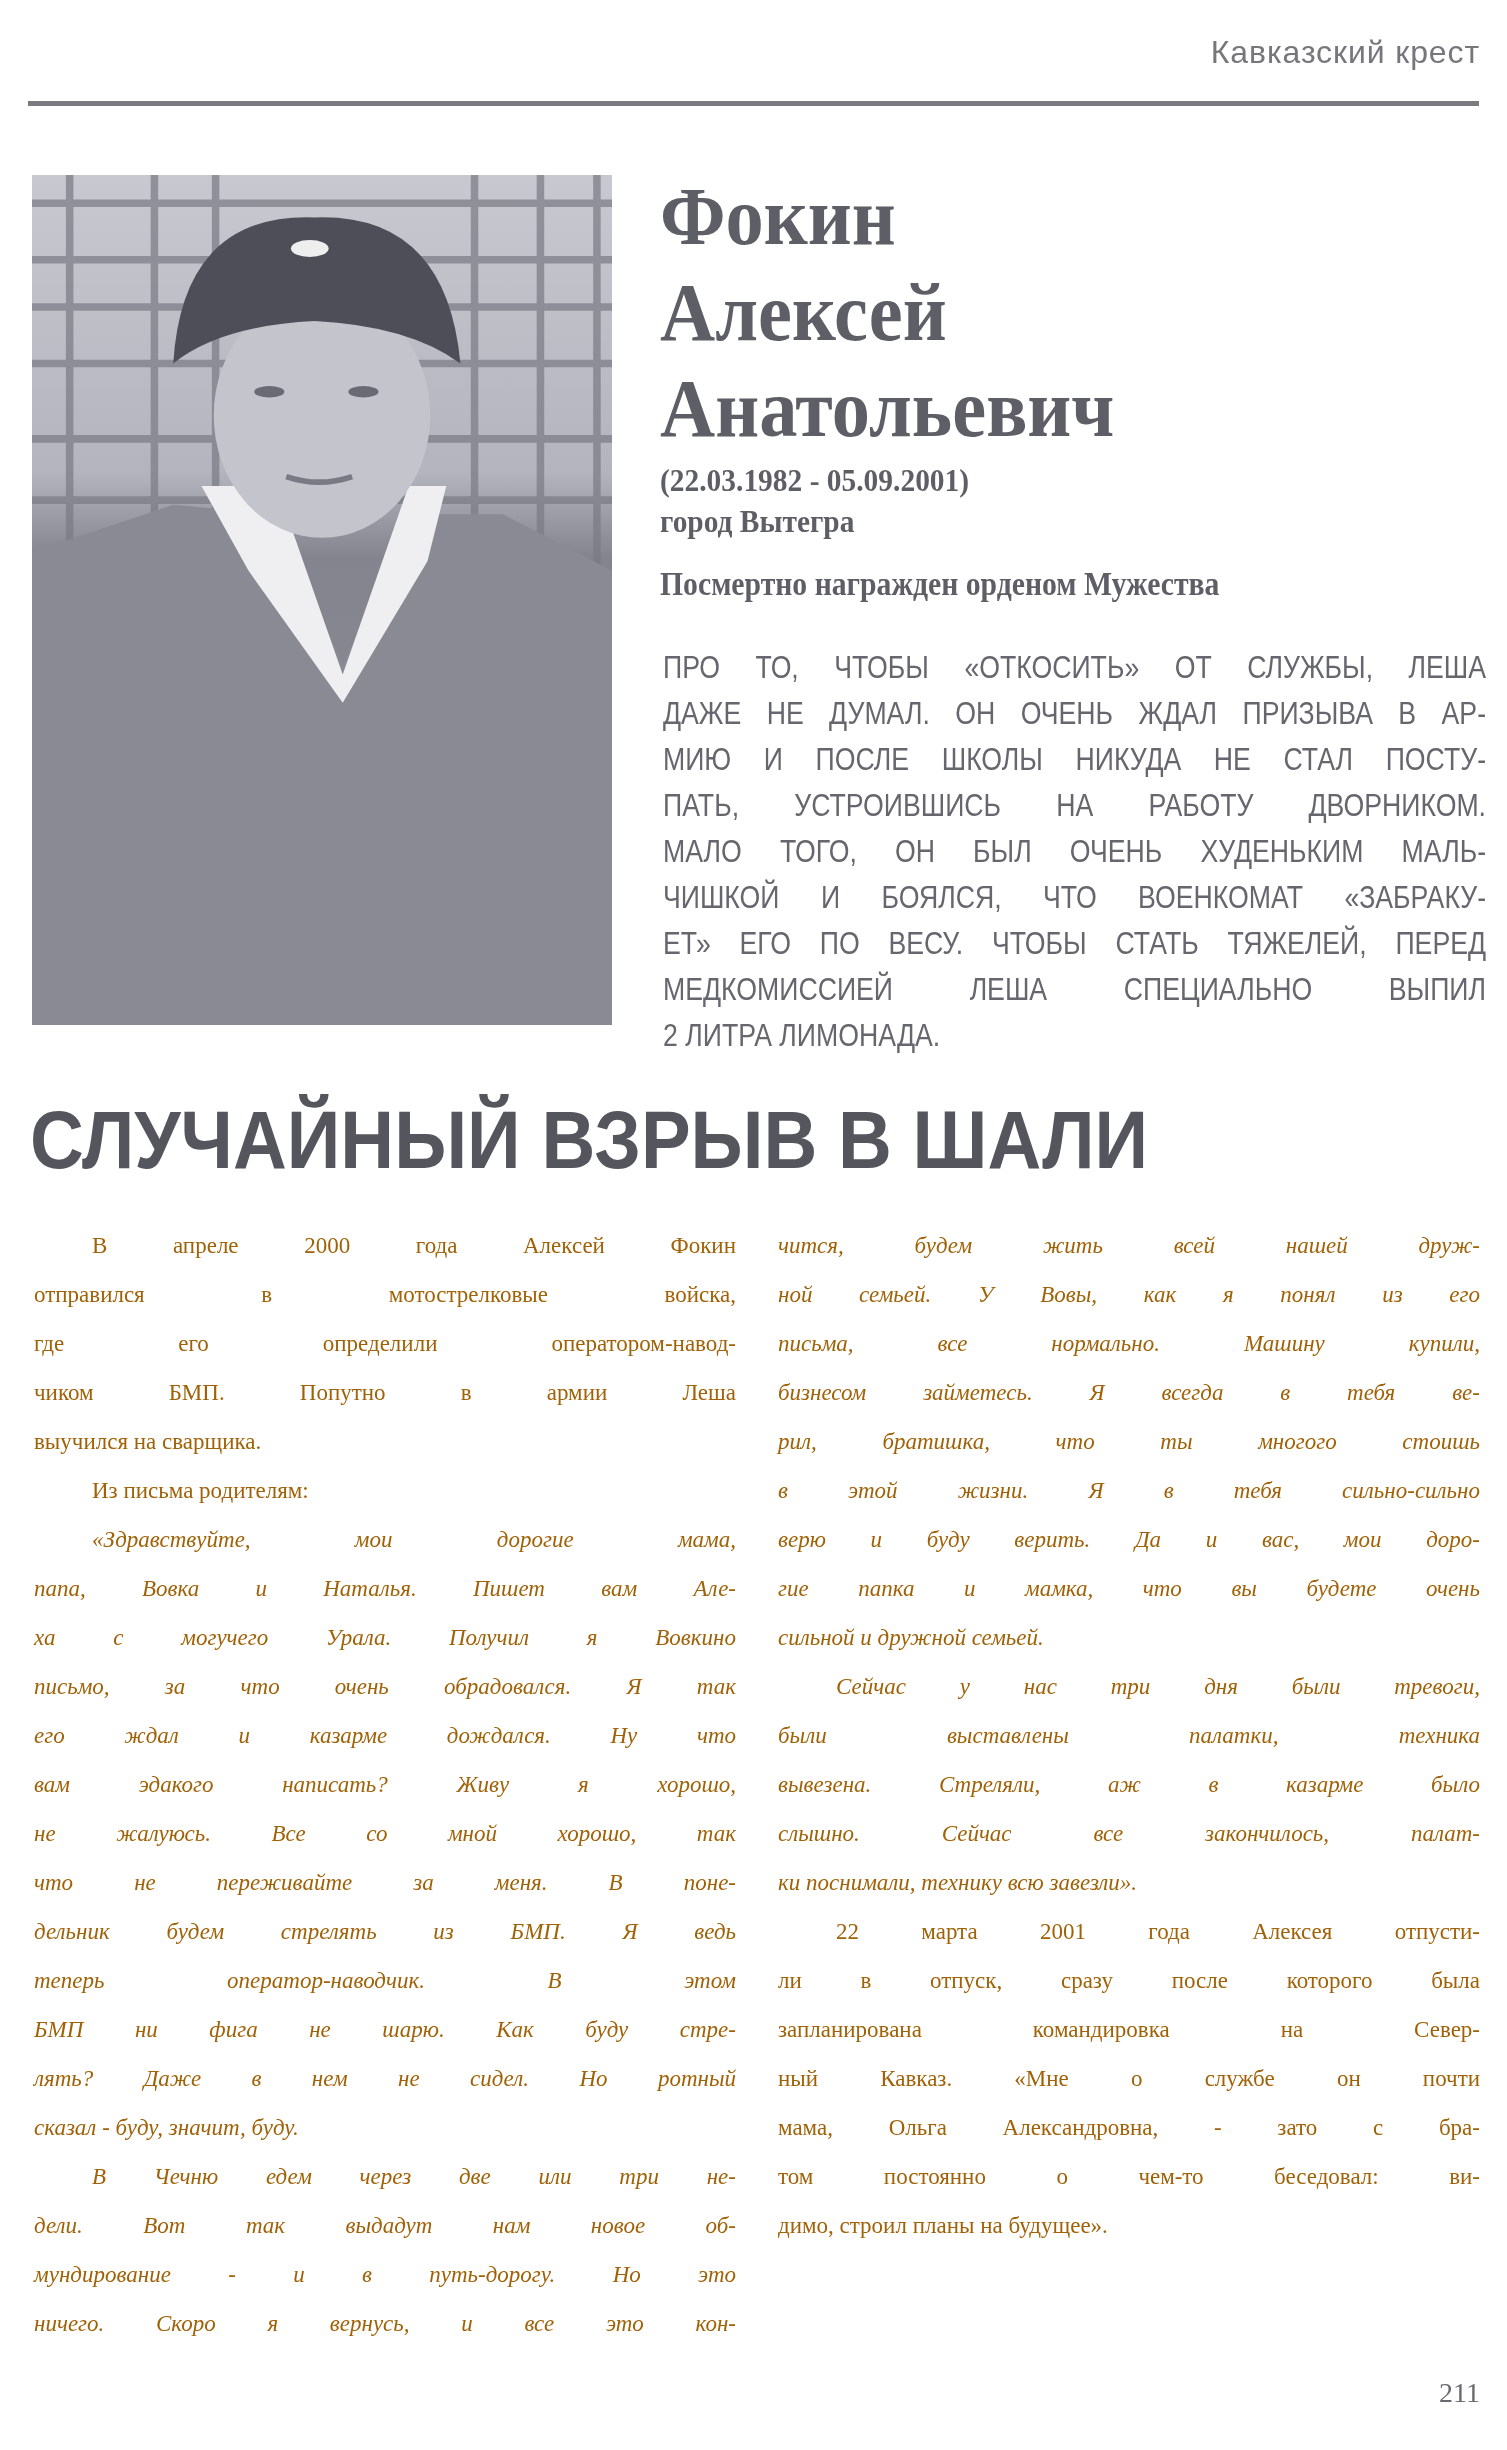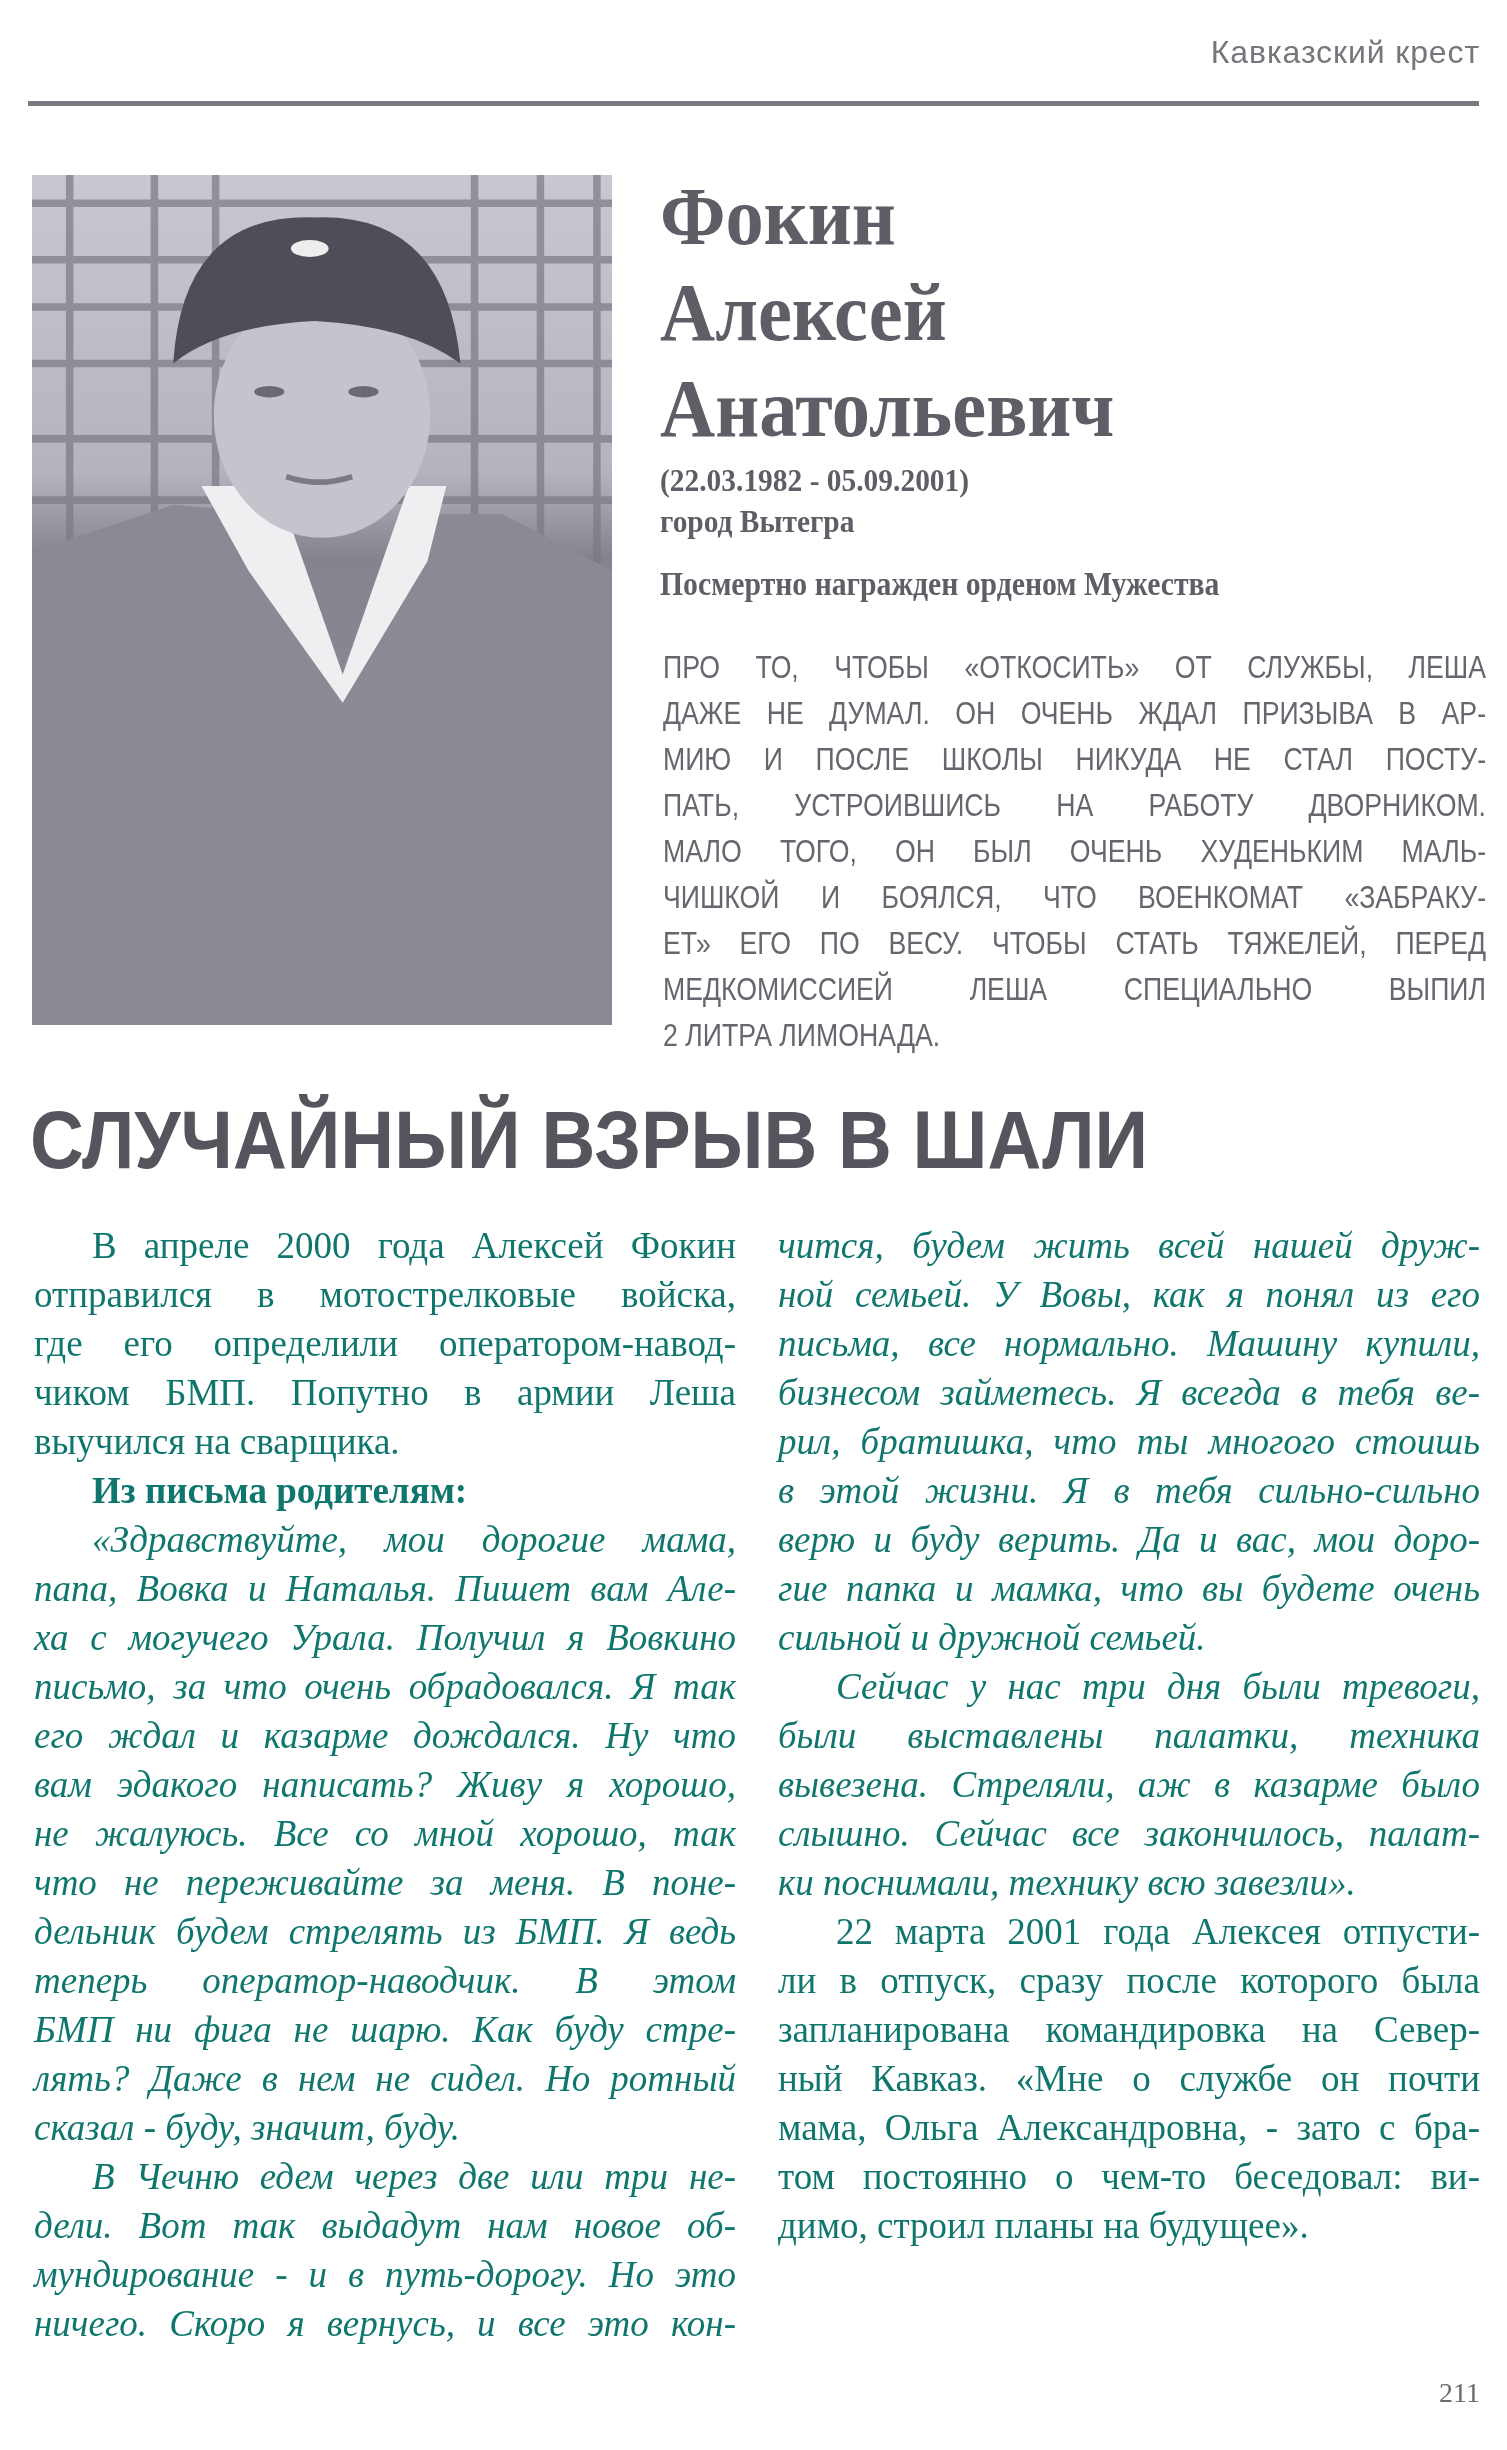--- a/index.html
+++ b/index.html
@@ -60,27 +60,27 @@
     font-family: "Liberation Sans", "DejaVu Sans", sans-serif; font-weight: bold;
     font-size: 81px; line-height: 94px; color: #55555e; white-space: nowrap;
     transform: scaleX(0.92); transform-origin: left;
   }
 
   .col { position: absolute; top: 1221px; width: 702px; }
   .col-left { left: 34px; }
   .col-right { left: 778px; }
   .ln {
     display: block; height: 49px; line-height: 49px; white-space: nowrap;
-    font-size: 37px; color: #0f766e;
+    font-size: 23px; color: #a16207;
     text-align: justify; text-align-last: justify;
   }
   .ln.last { text-align-last: left; }
   .ln.indent { padding-left: 58px; }
   .ln.it { font-style: italic; }
-  .ln.bold { font-weight: bold; text-align-last: left; }
+  .ln.bold { font-weight: normal; text-align-last: left; }
 
   .page-number {
     position: absolute; right: 28px; top: 2377px;
     font-family: "Liberation Serif", serif; font-weight: normal; font-size: 28px; color: #6a6a72;
   }
 </style>
 </head>
 <body>
 
 <div class="running-head">Кавказский крест</div>

